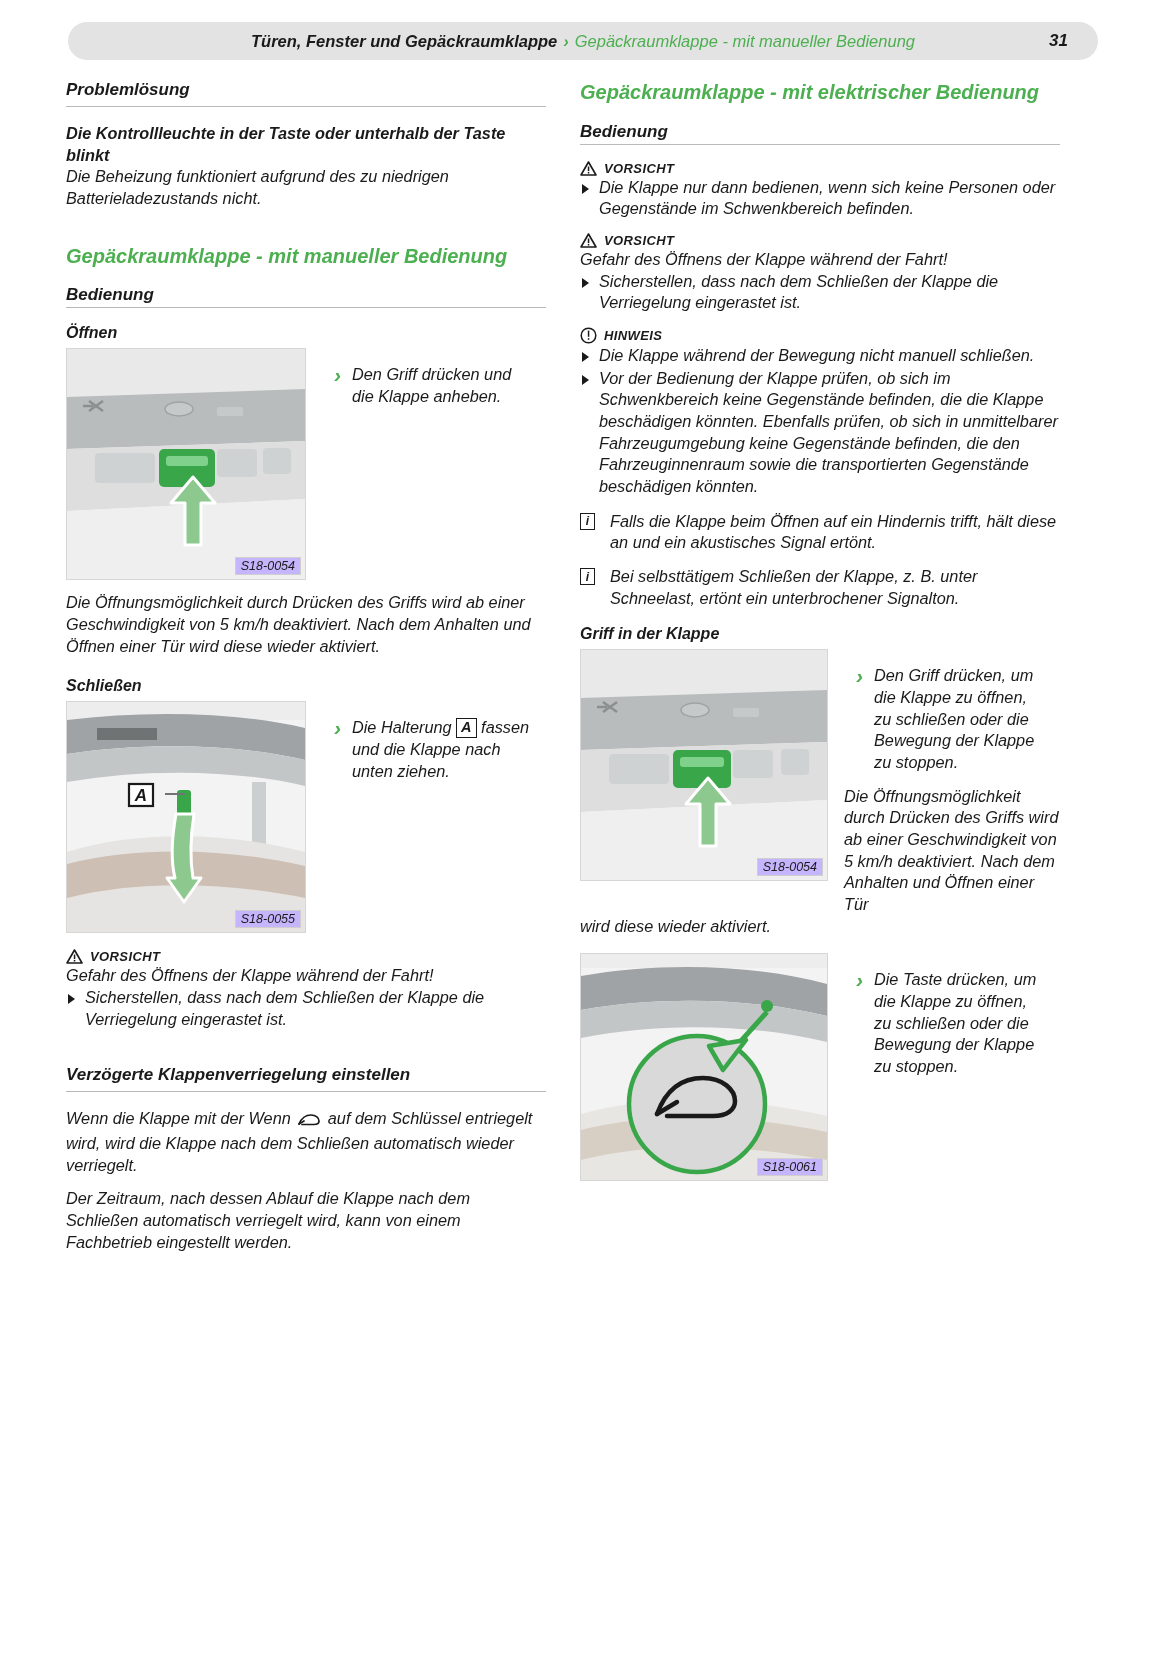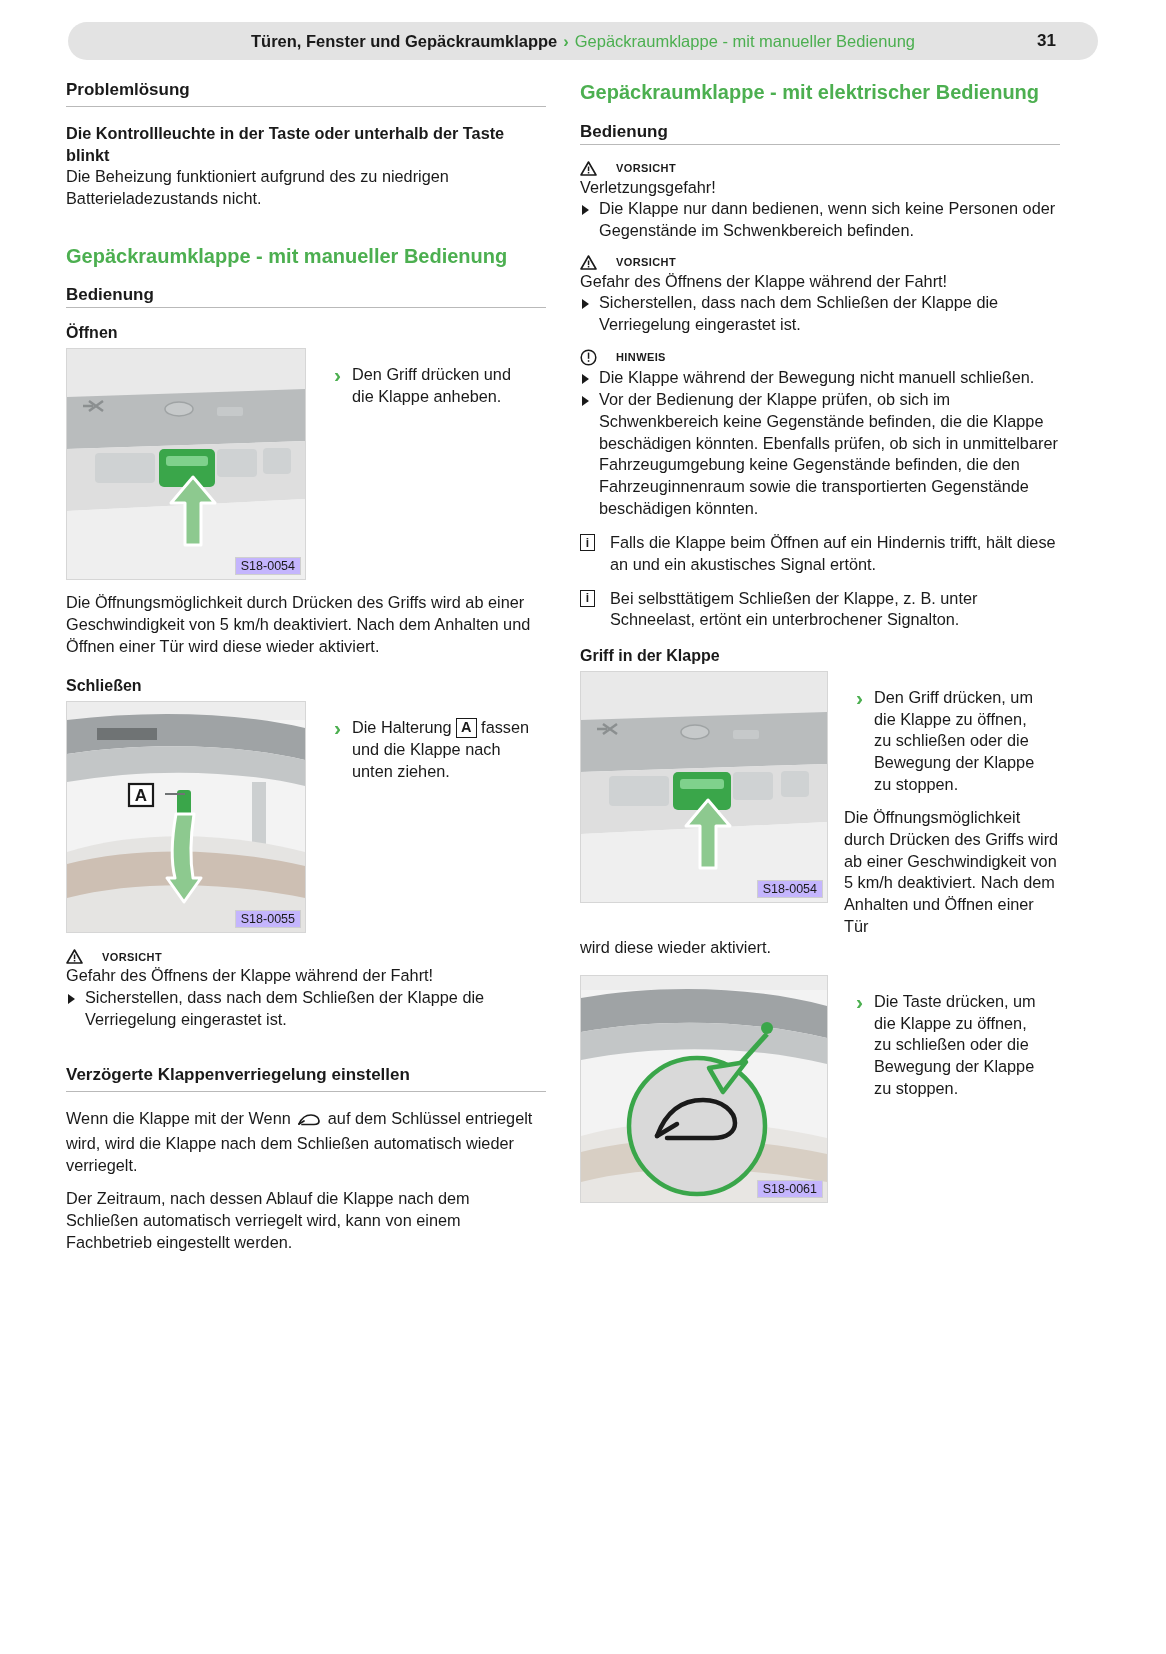--- a/index.html
+++ b/index.html
@@ -13,20 +13,21 @@
     font-family: "Liberation Sans", sans-serif;
     color: #1a1a1a;
     position: relative;
     overflow: hidden;
   }
   .page {
     width: 1166px;
     height: 1346px;
     position: relative;
     box-sizing: border-box;
+    font-style: italic;
   }
 
   
   .header {
     position: absolute;
     top: 22px;
     left: 68px;
     width: 1030px;
     height: 38px;
     background: #e3e3e3;
@@ -43,21 +44,21 @@
   .header .crumb-sep {
     color: #4caf50;
     margin: 0 6px;
     font-weight: bold;
   }
   .header .crumb-sub {
     color: #4caf50;
   }
   .header .page-num {
     position: absolute;
-    right: 42px;
+    right: 30px;
     font-weight: bold;
     font-size: 17px;
     color: #1a1a1a;
   }
 
   
   .col {
     position: absolute;
     top: 80px;
     width: 480px;
@@ -107,26 +108,26 @@
     margin: 0;
   }
   .spacer-8 { height: 8px; }
   .spacer-12 { height: 12px; }
   .spacer-16 { height: 16px; }
   .spacer-20 { height: 20px; }
   .spacer-34 { height: 34px; }
 
   
   .notice-title {
-    font-size: 11px;
+    font-size: 13px;
     font-weight: bold;
     letter-spacing: 0.4px;
     display: flex;
     align-items: center;
-    gap: 19px;
+    gap: 7px;
     margin: 0 0 1px 0;
   }
   .tri-icon {
     display: inline-block;
     width: 17px;
     height: 15px;
     position: relative;
   }
   .tri-icon::before {
     content: "";
@@ -390,21 +391,20 @@
     <div class="notice-title">
       <span class="tri-icon">
         <svg width="17" height="15" viewBox="0 0 17 15">
           <path d="M8.5,1 L16,14 L1,14 Z" fill="none" stroke="#1a1a1a" stroke-width="1.6" stroke-linejoin="round"></path>
           <rect x="7.8" y="5.5" width="1.5" height="4.6" fill="#1a1a1a"></rect>
           <rect x="7.8" y="11" width="1.5" height="1.5" fill="#1a1a1a"></rect>
         </svg>
       </span>
       <span>VORSICHT</span>
     </div>
-    <p>Verletzungsgefahr!</p>
     <ul class="arrow-list">
       <li>Die Klappe nur dann bedienen, wenn sich keine Personen oder Gegenstände im Schwenkbereich befinden.</li>
     </ul>
 
     <div class="spacer-12"></div>
 
     <div class="notice-title">
       <span class="tri-icon">
         <svg width="17" height="15" viewBox="0 0 17 15">
           <path d="M8.5,1 L16,14 L1,14 Z" fill="none" stroke="#1a1a1a" stroke-width="1.6" stroke-linejoin="round"></path>

